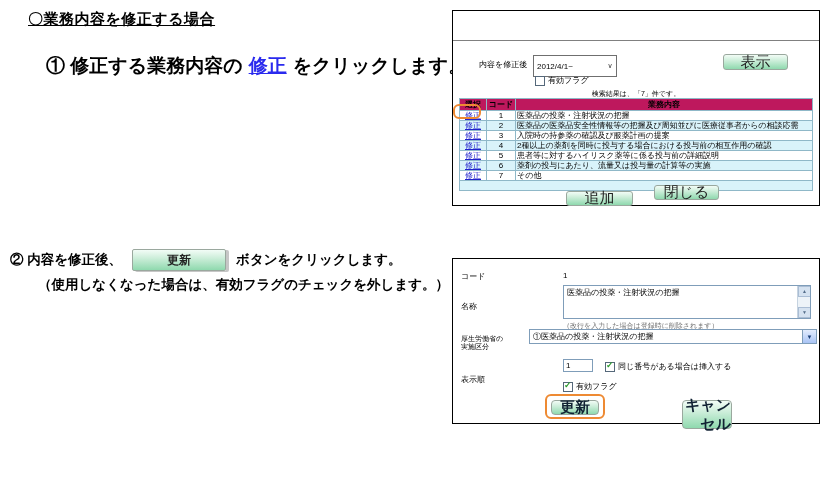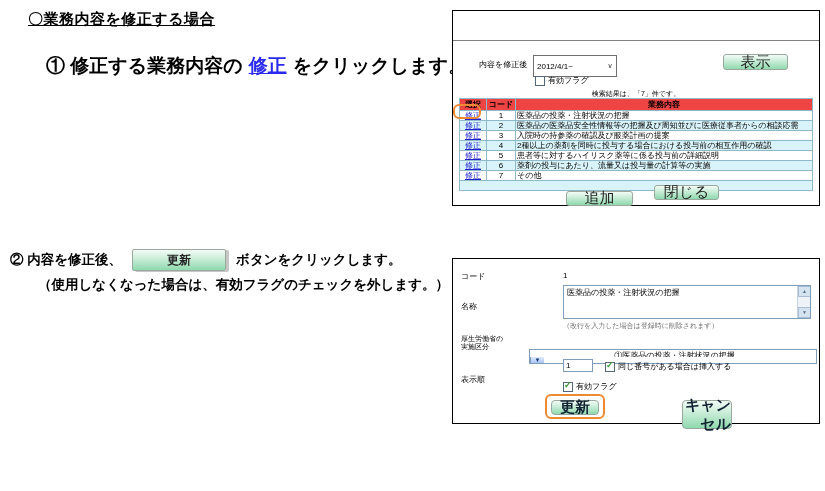--- a/index.html
+++ b/index.html
@@ -47,21 +47,21 @@
   
   .btn-green{background:linear-gradient(180deg,#f2fcf6 0%,#cdeeda 40%,#8fd9ae 100%);
     border:1px solid #9aa89e;border-radius:3px;color:#222;display:flex;align-items:center;justify-content:center;
     font-size:15px;cursor:default;}
   .btn-xp{border-radius:4px;font-weight:bold;color:#123;}
 
   
   #biz-table{left:6px;top:87px;width:354px;border-collapse:collapse;table-layout:fixed;}
   #biz-table th,#biz-table td{border:1px solid #8fb8c8;font-size:8px;padding:0 1px;height:9px;line-height:9px;
     overflow:hidden;white-space:nowrap;}
-  #biz-table th{background:#ef4444;font-weight:bold;text-align:center;height:11px;line-height:11px;}
+  #biz-table th{background:#be185d;font-weight:bold;text-align:center;height:11px;line-height:11px;}
   #biz-table tbody tr:nth-of-type(even){background:#d9f3fa;}
   #biz-table .c-sel{width:24px;text-align:center;}
   #biz-table .c-code{width:26px;text-align:center;}
   #biz-table a{color:#2222cc;text-decoration:underline;}
   #biz-table tfoot td{background:#d9f3fa;height:9px;}
 
   
   .ta{border:1px solid #7f9db9;background:#fff;font-size:8px;padding:1px 14px 1px 3px;position:relative;overflow:hidden;}
   .ta .scroll{position:absolute;right:0;top:0;bottom:0;width:12px;background:#edf3f8;border-left:1px solid #c6d3e0;}
   .ta .sc-btn{position:absolute;left:0;width:11px;height:9px;background:#d5e2f0;border:1px solid #aabdd4;
@@ -179,21 +179,21 @@
       <span class="sc-btn up">▲</span>
       <span class="sc-btn dn">▼</span>
     </span>
   </div>
   <div class="abs lbl-sm" style="left:110px;top:63px;color:#707070;">（改行を入力した場合は登録時に削除されます）</div>
 
   <div class="abs lbl-sm" style="left:8px;top:76px;">
     <span>厚生労働省の</span><br>
     <span>実施区分</span>
   </div>
-  <div class="abs sel-xp" style="left:76px;top:90px;width:288px;height:15px;flex-direction:column;">
+  <div class="abs sel-xp" style="left:76px;top:70px;width:288px;height:15px;">
     <span class="sel-txt">①医薬品の投薬・注射状況の把握</span>
     <span class="arrow-box">▼</span>
   </div>
 
   <div class="abs lbl" style="left:8px;top:103px;margin-top:12px;">表示順</div>
   <input class="abs txt-input" style="left: 110px; top: 100px; width: 30px; height: 13px;" value="1">
   <div class="abs cb-row" style="left:152px;top:102px;">
     <span class="cb"><span class="tick">✓</span></span><span>同じ番号がある場合は挿入する</span>
   </div>
 

